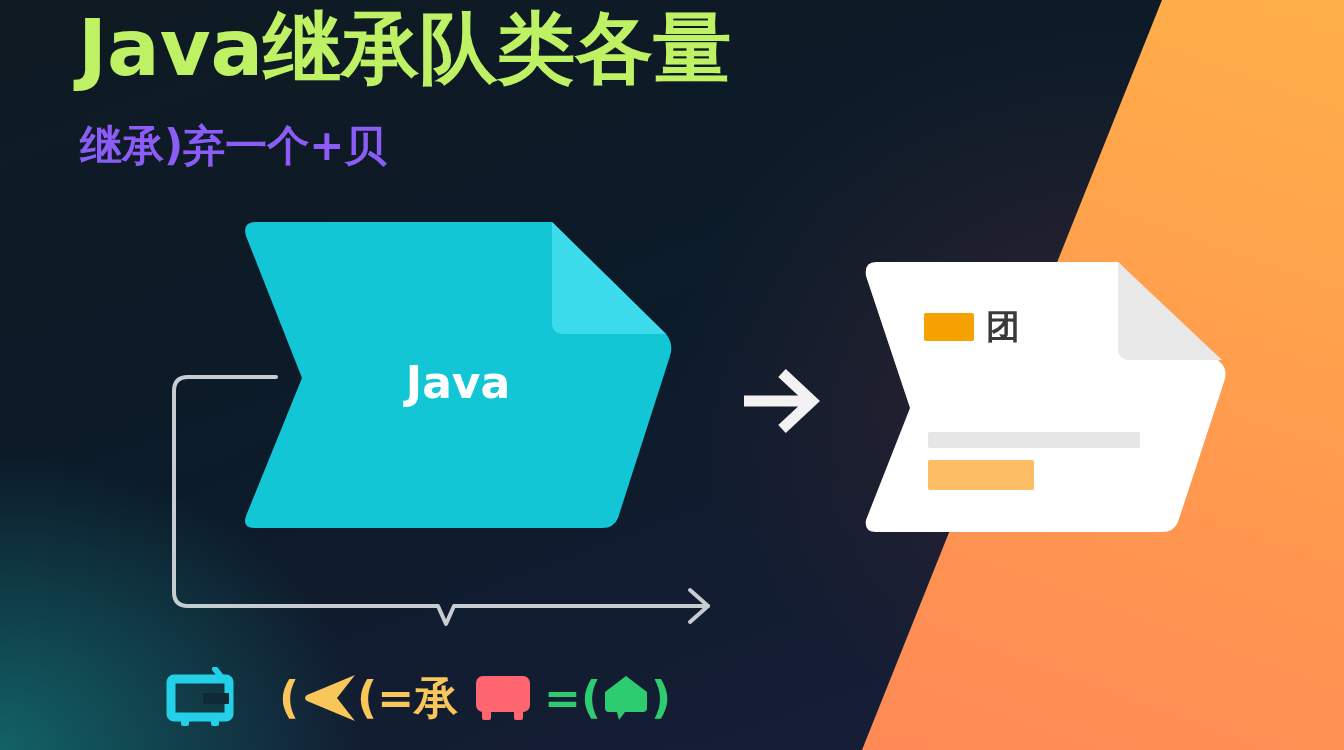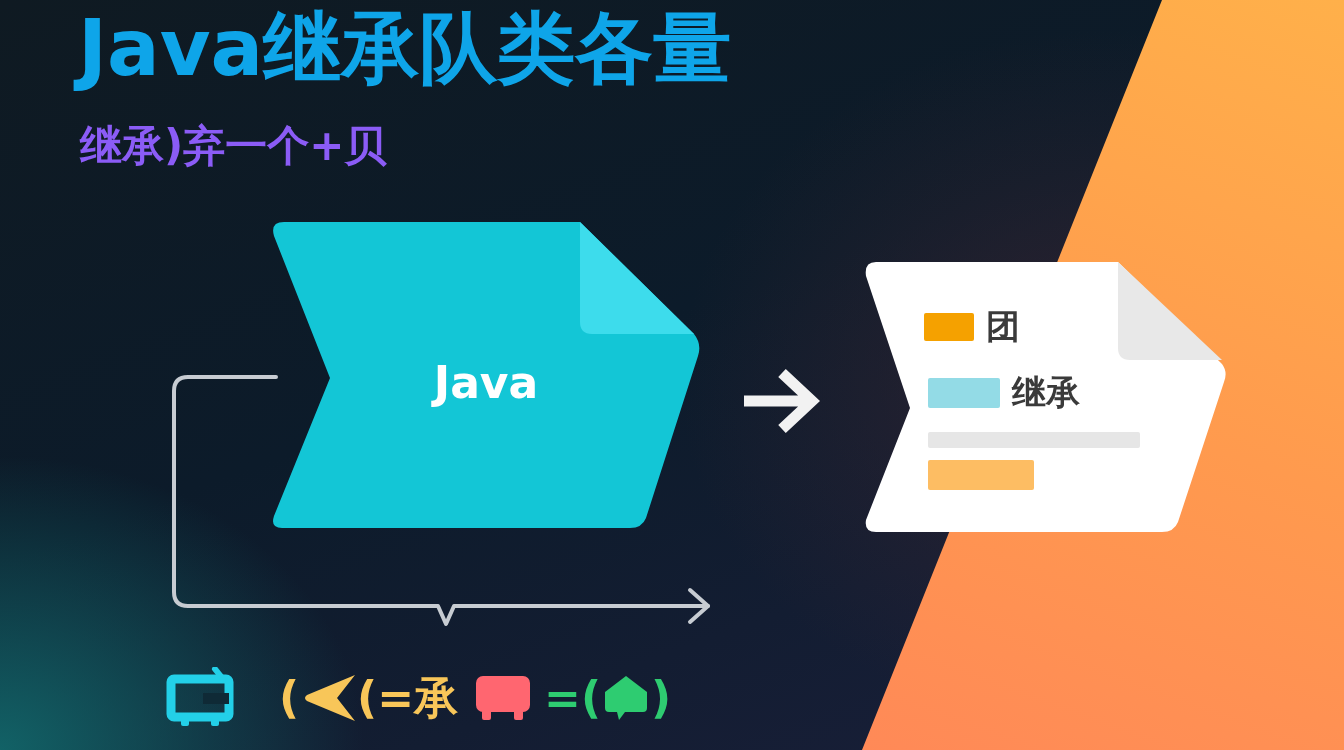--- a/index.html
+++ b/index.html
@@ -16,31 +16,31 @@
         radial-gradient(ellipse 600px 500px at 1100px 380px, rgba(70,40,50,0.55), rgba(70,40,50,0) 70%),
         linear-gradient(160deg, #0f1a22 0%, #0c1b2a 45%, #1a1f3a 100%);
     }
     .bg-orange {
       position: absolute; inset: 0;
       clip-path: polygon(1162px 0, 1344px 0, 1344px 750px, 862px 750px);
       background: linear-gradient(200deg, #ffb04a 0%, #ff9a4e 40%, #ff7d5e 100%);
     }
     .title {
       position: absolute; left: 78px; top: 2px;
-      font-size: 78px; font-weight: bold; color: #0ea5e9;
+      font-size: 78px; font-weight: bold; color: #bef264;
       letter-spacing: 0px; line-height: 92px;
       font-family: "DejaVu Sans", sans-serif;
     }
     .subtitle {
       position: absolute; left: 80px; top: 118px;
       font-size: 42px; font-weight: bold; color: #8b5cf6; line-height: 56px;
       font-family: "DejaVu Sans", sans-serif;
     }
     .java-card {
-      position: absolute; left: 270px; top: 222px; width: 432px; height: 398px;
+      position: absolute; left: 242px; top: 222px; width: 432px; height: 398px;
     }
     .java-card svg { position: absolute; left: 0; top: 0; }
     .java-label {
       position: absolute; left: 0; top: 135px; width: 432px; padding-left: 0;
       text-align: center; color: #ffffff; font-size: 44px; font-weight: bold;
       font-family: "DejaVu Sans", sans-serif;
     }
     .flow-line { position: absolute; left: 0; top: 0; }
     .doc-card { position: absolute; left: 862px; top: 262px; width: 366px; height: 270px; }
     .doc-card svg { position: absolute; left: 0; top: 0; }
@@ -82,24 +82,20 @@
 
 <div class="doc-card">
   <svg width="366" height="270" viewBox="0 0 366 270">
     <path d="M14 0 L256 0 L360 102 Q366 110 362 120 L316 260 Q312 270 300 270 L14 270 Q2 270 4 258 L48 146 L4 14 Q2 0 14 0 Z" fill="#ffffff"></path>
     <path d="M256 0 L256 86 Q256 98 268 98 L360 98 Z" fill="#e8e8e8"></path>
   </svg>
   <div class="doc-row" style="left:62px; top:42px;">
     <div class="swatch" style="width:50px;height:28px;background:#f5a100;"></div>
     <span class="doc-text">团</span>
   </div>
-  <div class="doc-row" style="left:66px; top:108px;">
-    <div class="swatch" style="width:72px;height:30px;background:#93dbe6;"></div>
-    <span class="doc-text">继承</span>
-  </div>
   <div class="doc-row" style="left:66px; top:170px;">
     <div class="swatch" style="width:212px;height:16px;background:#e6e6e6;"></div>
   </div>
   <div class="doc-row" style="left:66px; top:198px;">
     <div class="swatch" style="width:106px;height:30px;background:#fdbd63;"></div>
   </div>
 </div>
 
 <div class="legend">
   <svg width="70" height="62" viewBox="0 0 70 62">

